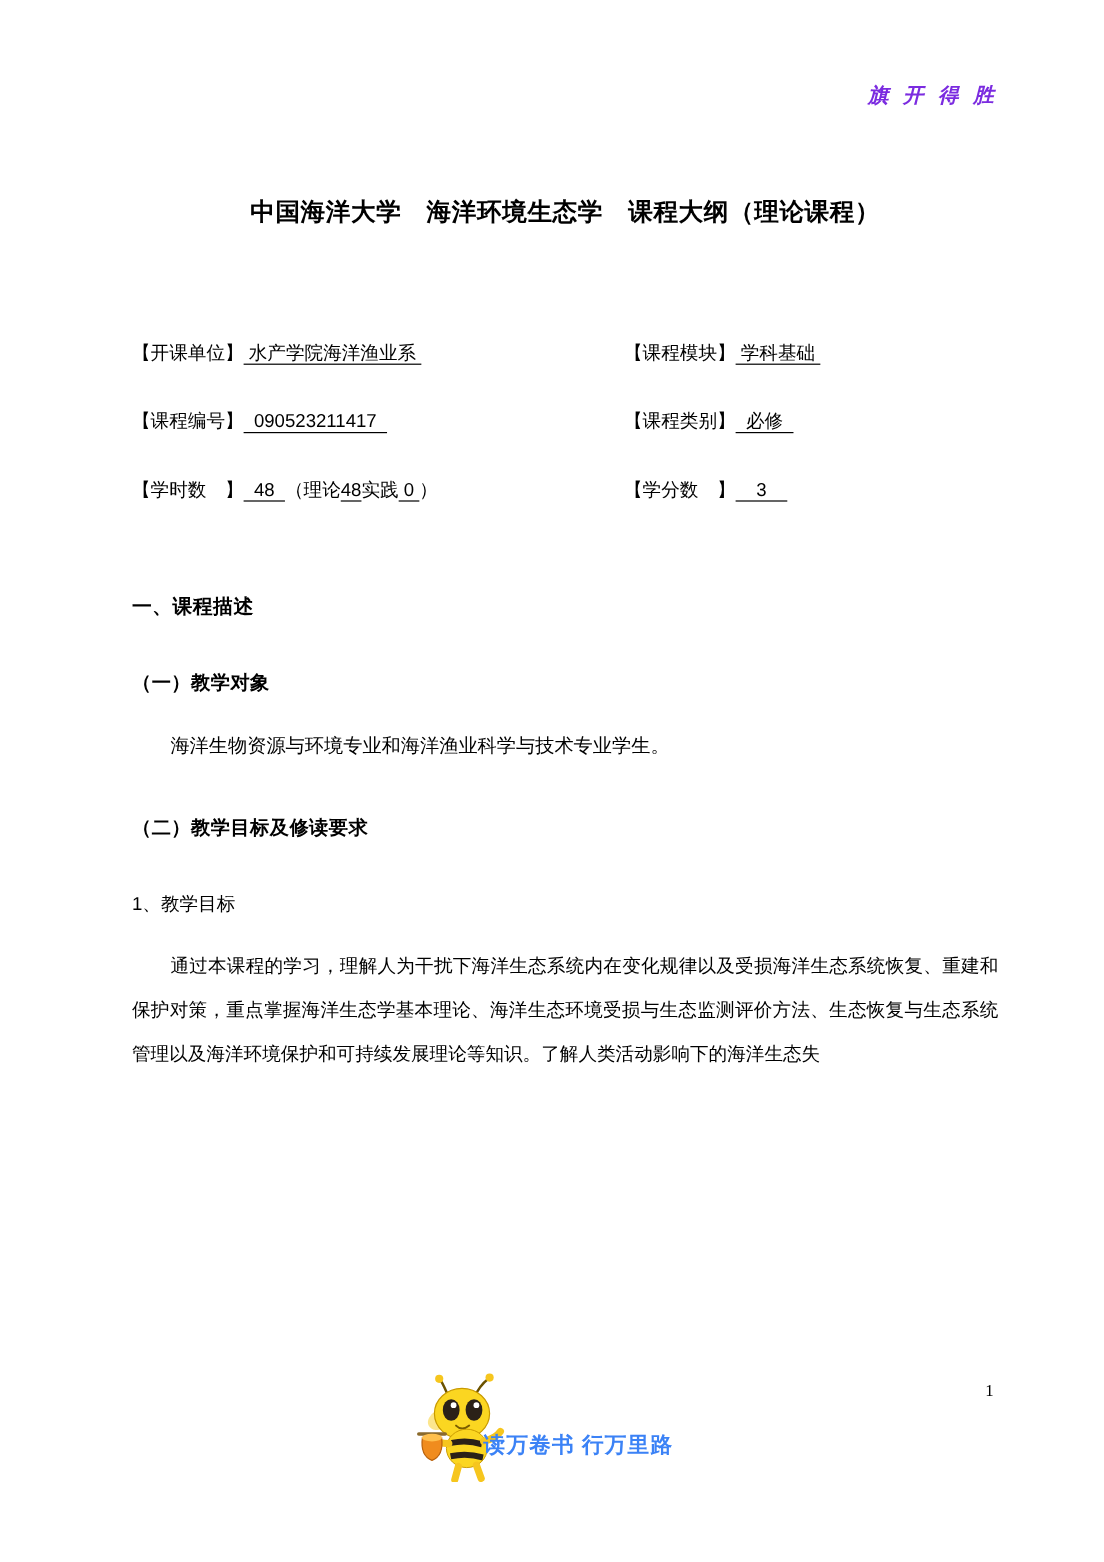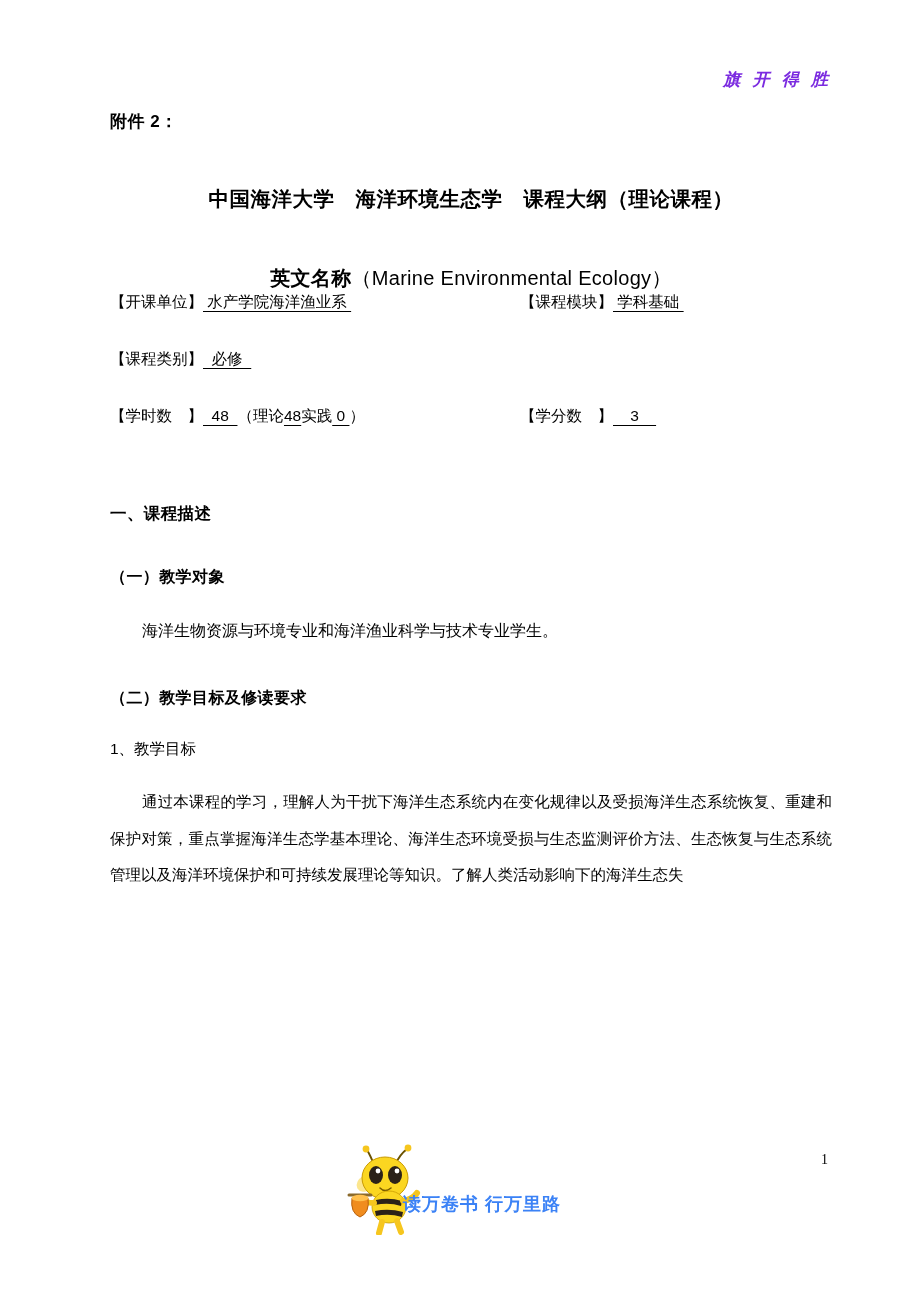--- a/index.html
+++ b/index.html
@@ -71,20 +71,21 @@
   }
   .title-en .cn {
     font-weight: bold;
   }
   .title-en .en {
     font-weight: normal;
   }
 
   
   .meta-block {
+    margin-top: 94px;
   }
   .meta-row {
     display: flex;
     align-items: baseline;
     font-size: 15.5px;
     margin-bottom: 36px;
     white-space: nowrap;
   }
   .meta-col-left {
     width: 410px;
@@ -115,21 +116,21 @@
   .h2 {
     font-size: 16px;
     font-weight: bold;
     margin: 42px 0 0 0;
     letter-spacing: 0.4px;
     font-family: Liberation Serif, serif;
   }
   .h3 {
     font-size: 15.5px;
     font-weight: normal;
-    margin: 30px 0 0 0;
+    margin: 42px 0 0 0;
   }
 
   
   .para-serif {
     font-family: "Liberation Serif", "DejaVu Serif", serif;
     font-size: 16px;
     line-height: 1.9;
     margin: 28px 0 0 0;
     text-indent: 32px;
   }
@@ -178,44 +179,44 @@
 </style>
 </head>
 <body>
 
 <div class="page">
 
   <div class="watermark">旗 开 得 胜</div>
 
   <div class="content">
 
-    <div class="attach-label">附件 2：</div>
 
     <div class="title-main">
       <span>中国海洋大学</span><span class="underlined">　海洋环境生态学　</span><span>课程大纲（理论课程）</span>
     </div>
 
-    <div class="title-en">
-      <span class="cn">英文名称</span><span class="en">（Marine Environmental Ecology）</span>
-    </div>
 
     <div class="meta-block">
 
       <div class="meta-row">
         <div class="meta-col-left">
           <span class="meta-key">【开课单位】</span>
             <span class="u"> 水产学院海洋渔业系 </span>
         </div>
         <div class="meta-col-right">
           <span class="meta-key">【课程模块】</span>
             <span class="u"> 学科基础 </span>
         </div>
       </div>
 
       <div class="meta-row">
+        <div class="meta-col-left">
+          <span class="meta-key">【课程编号】</span>
+            <span class="u">  090523211417  </span>
+        </div>
         <div class="meta-col-right">
           <span class="meta-key">【课程类别】</span>
             <span class="u">  必修  </span>
         </div>
       </div>
 
       <div class="meta-row">
         <div class="meta-col-left">
           <span class="meta-key">【学时数　】</span>
             <span class="u">  48  </span>

